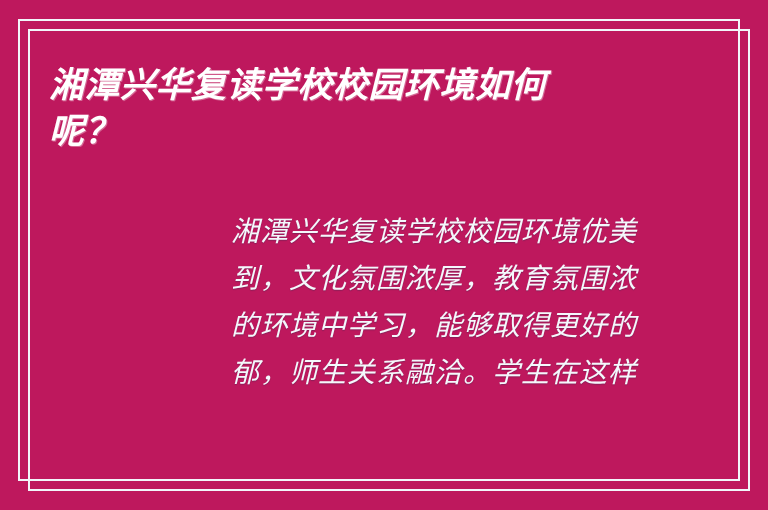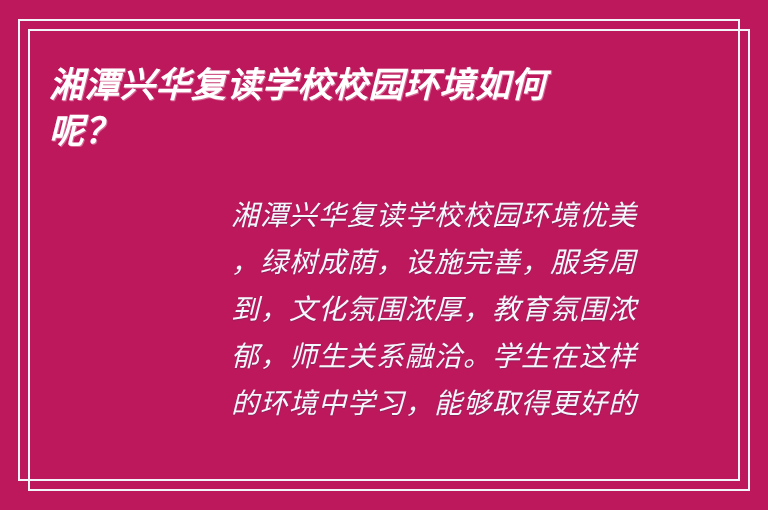--- a/index.html
+++ b/index.html
@@ -59,21 +59,21 @@
     font-style: italic;
     letter-spacing: 0.5px;
     white-space: nowrap;
     text-shadow: 1px 1px 0 rgba(255,255,255,0.35);
   }
 
   
   .body-block {
     position: absolute;
     left: 231px;
-    top: 192px;
+    top: 208px;
     width: 420px;
   }
   .body-line {
     color: #f4f8fc;
     font-size: 28px;
     line-height: 47px;
     font-style: italic;
     font-weight: 400;
     letter-spacing: 1px;
     white-space: nowrap;
@@ -89,19 +89,18 @@
   <div class="frame frame-outer"></div>
   <div class="frame frame-inner"></div>
 
   <div class="title-block">
     <div class="title-line">湘潭兴华复读学校校园环境如何</div>
     <div class="title-line">呢？</div>
   </div>
 
   <div class="body-block">
     <div class="body-line">湘潭兴华复读学校校园环境优美</div>
-    <div class="body-line">，绿树成荫，设施完善，服务周</div>
     <div class="body-line">到，文化氛围浓厚，教育氛围浓</div>
+    <div class="body-line">的环境中学习，能够取得更好的</div>
     <div class="body-line">郁，师生关系融洽。学生在这样</div>
-    <div class="body-line">的环境中学习，能够取得更好的</div>
   </div>
 
 </div>
 
 </body></html>

